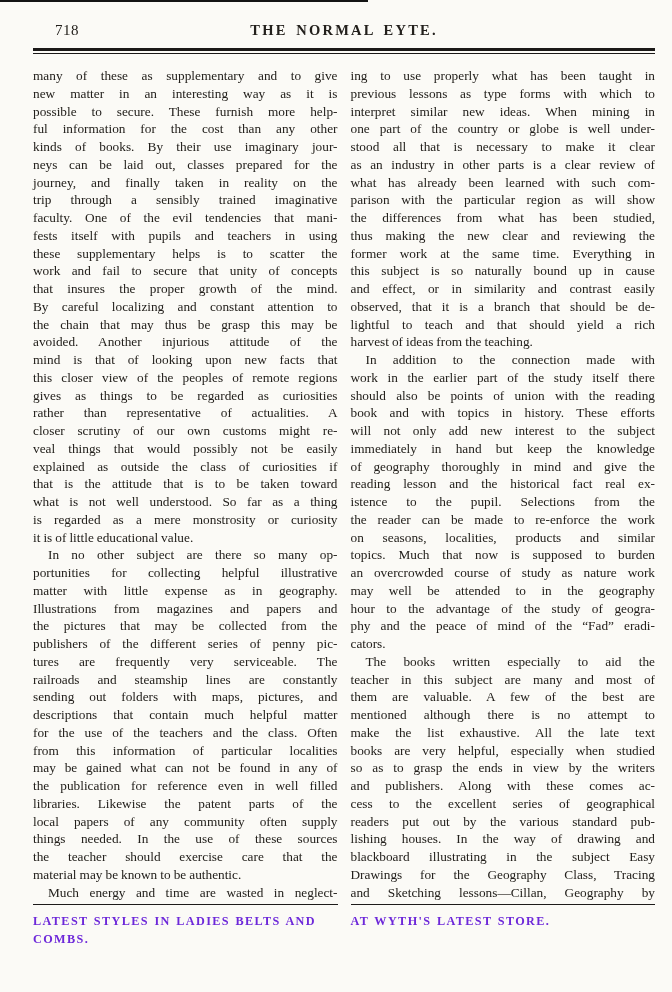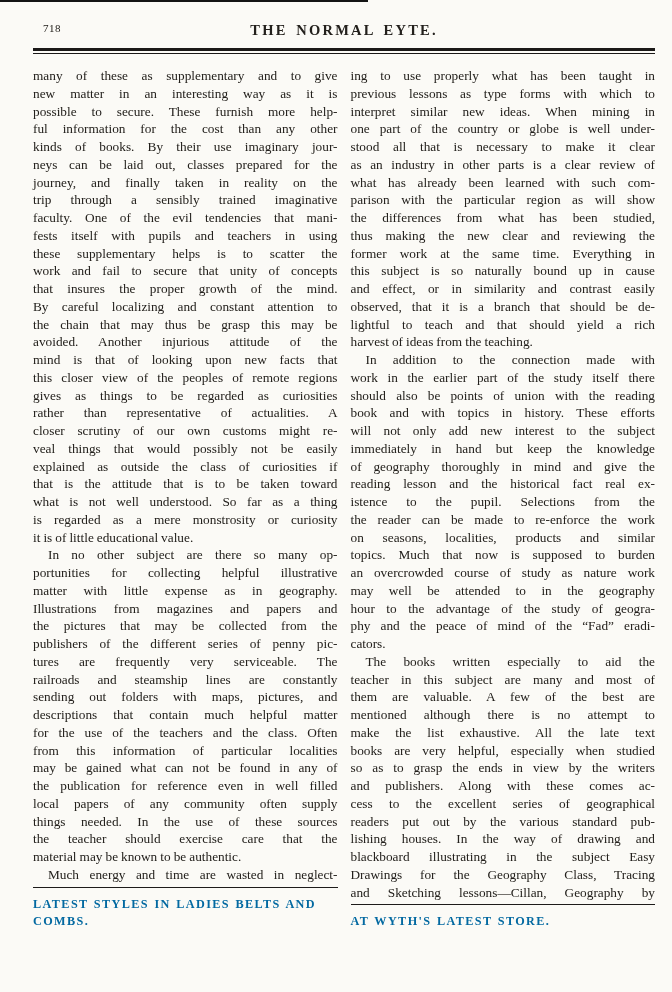--- a/index.html
+++ b/index.html
@@ -27,23 +27,23 @@
     position: relative;
     padding: 14px 17px 0 33px;
     width: 622px;
   }
   .masthead {
     position: relative;
     height: 28px;
   }
   .page-number {
     position: absolute;
-    left: 10px;
+    left: 22px;
     top: 8px;
-    font-size: 11px;
+    font-size: 15px;
     letter-spacing: 0.5px;
   }
   .page-title {
     text-align: center;
     font-weight: bold;
     font-size: 14.5px;
     letter-spacing: 2.2px;
     padding-top: 8px;
     word-spacing: 3px;
   }
@@ -78,21 +78,21 @@
   .col-footer {
     margin-top: 3px;
     border-top: 1.5px solid #1d1b1a;
   }
   .footer-ad {
     padding-top: 8px;
     font-size: 12.2px;
     font-weight: bold;
     letter-spacing: 1.4px;
     word-spacing: 1px;
-    color: #0369a1;
+    color: #6d28d9;
   }
 </style>
 </head>
 <body>
 
 <div class="scan-artifact"></div>
 
 <div class="page">
 
   <div class="masthead">
@@ -140,20 +140,21 @@
           <div class="line">the pictures that may be collected from the</div>
           <div class="line">publishers of the different series of penny pic-</div>
           <div class="line">tures are frequently very serviceable. The</div>
           <div class="line">railroads and steamship lines are constantly</div>
           <div class="line">sending out folders with maps, pictures, and</div>
           <div class="line">descriptions that contain much helpful matter</div>
           <div class="line">for the use of the teachers and the class. Often</div>
           <div class="line">from this information of particular localities</div>
           <div class="line">may be gained what can not be found in any of</div>
           <div class="line">the publication for reference even in well filled</div>
+          <div class="line">libraries. Likewise the patent parts of the</div>
           <div class="line">local papers of any community often supply</div>
           <div class="line">things needed. In the use of these sources</div>
           <div class="line">the teacher should exercise care that the</div>
           <div class="line flush">material may be known to be authentic.</div>
           <div class="line indent">Much energy and time are wasted in neglect-</div>
         </div>
       <div class="col-footer">
         <div class="footer-ad">LATEST STYLES IN LADIES BELTS AND COMBS.</div>
       </div>
     </div>

